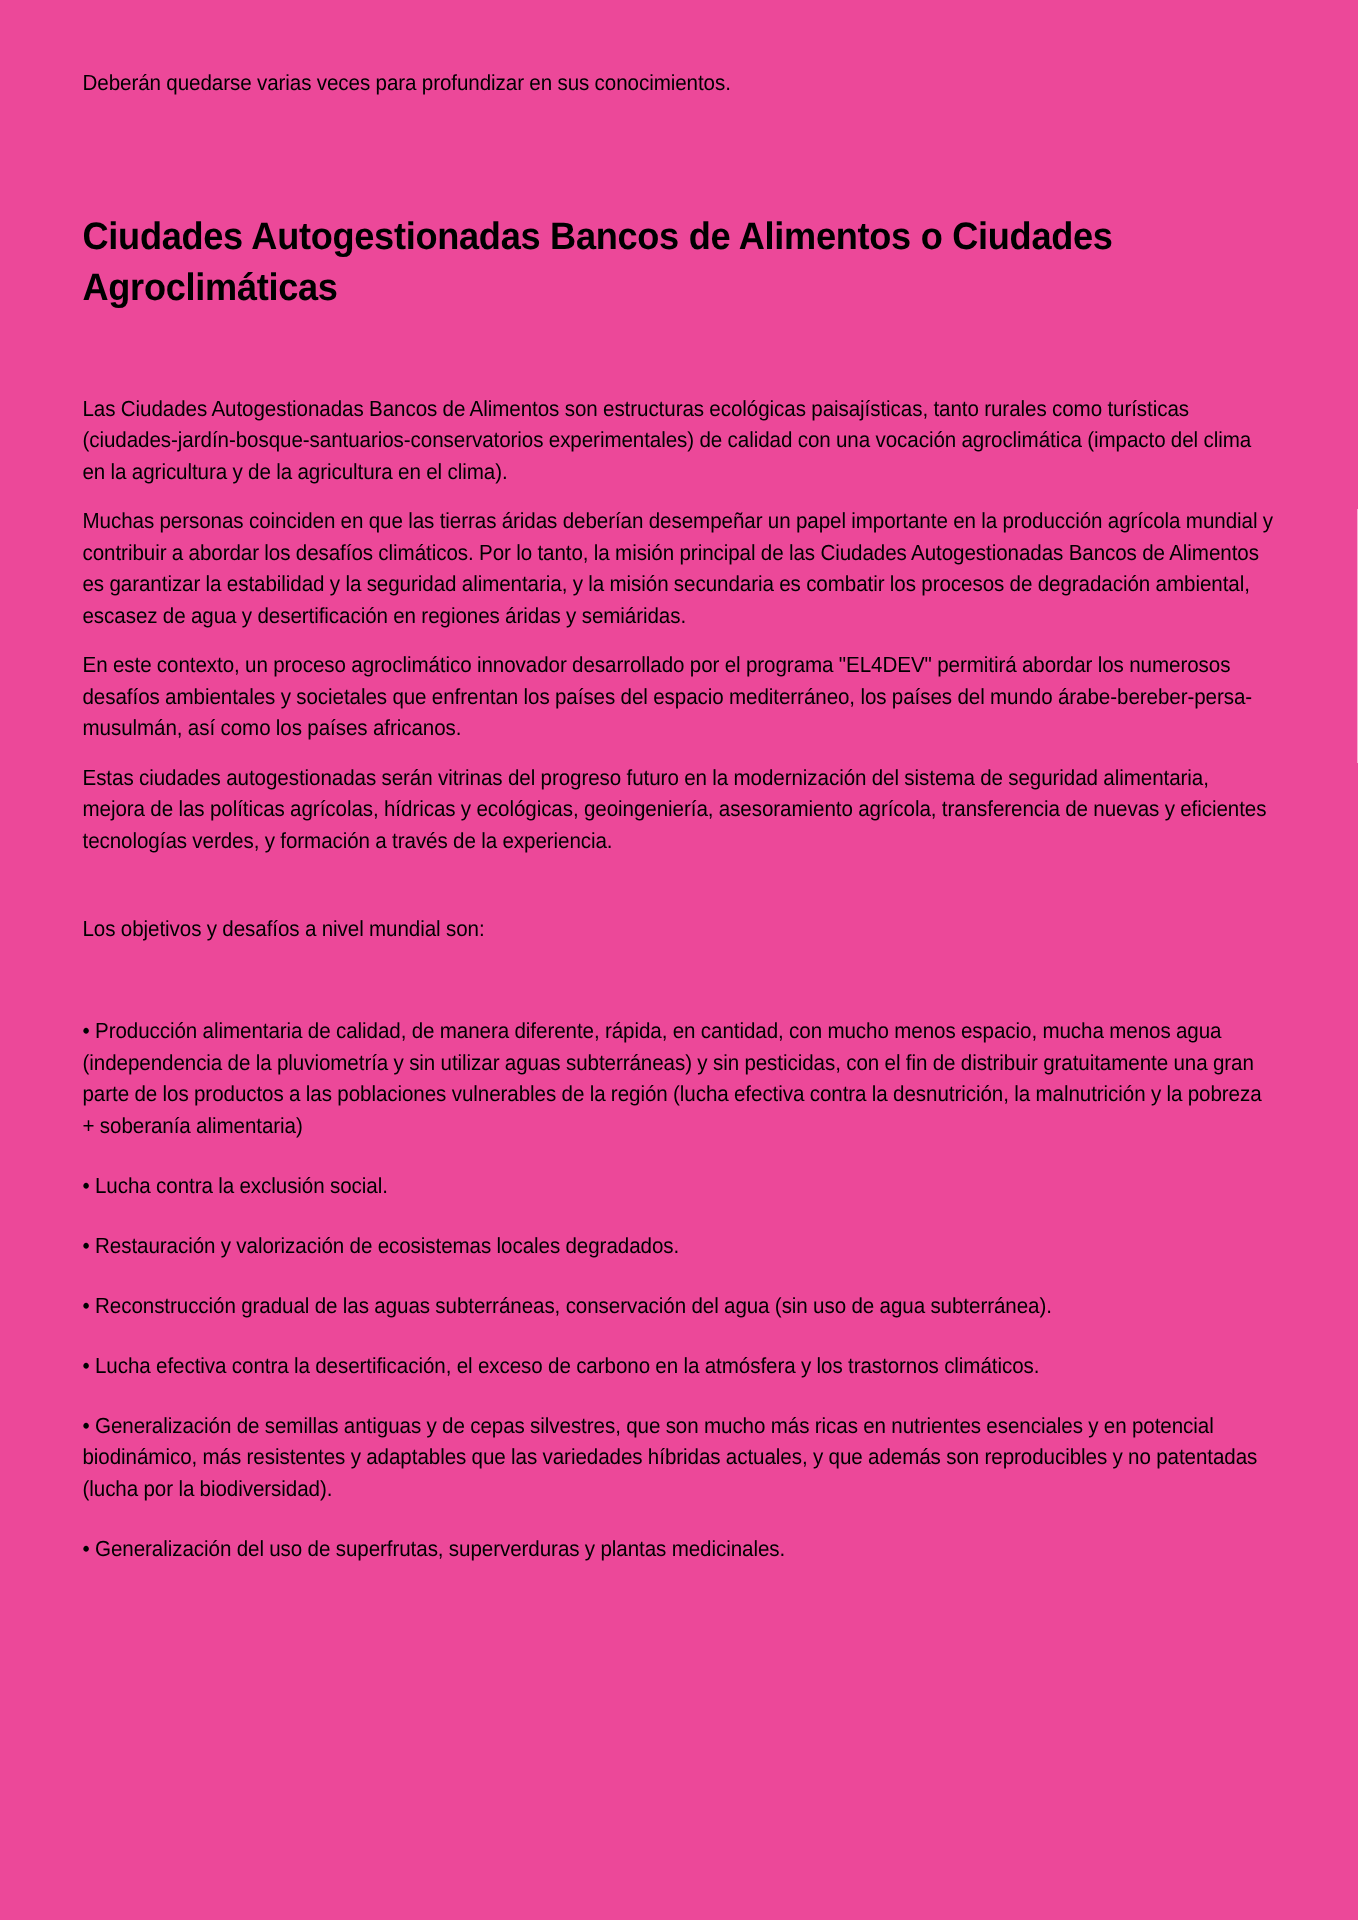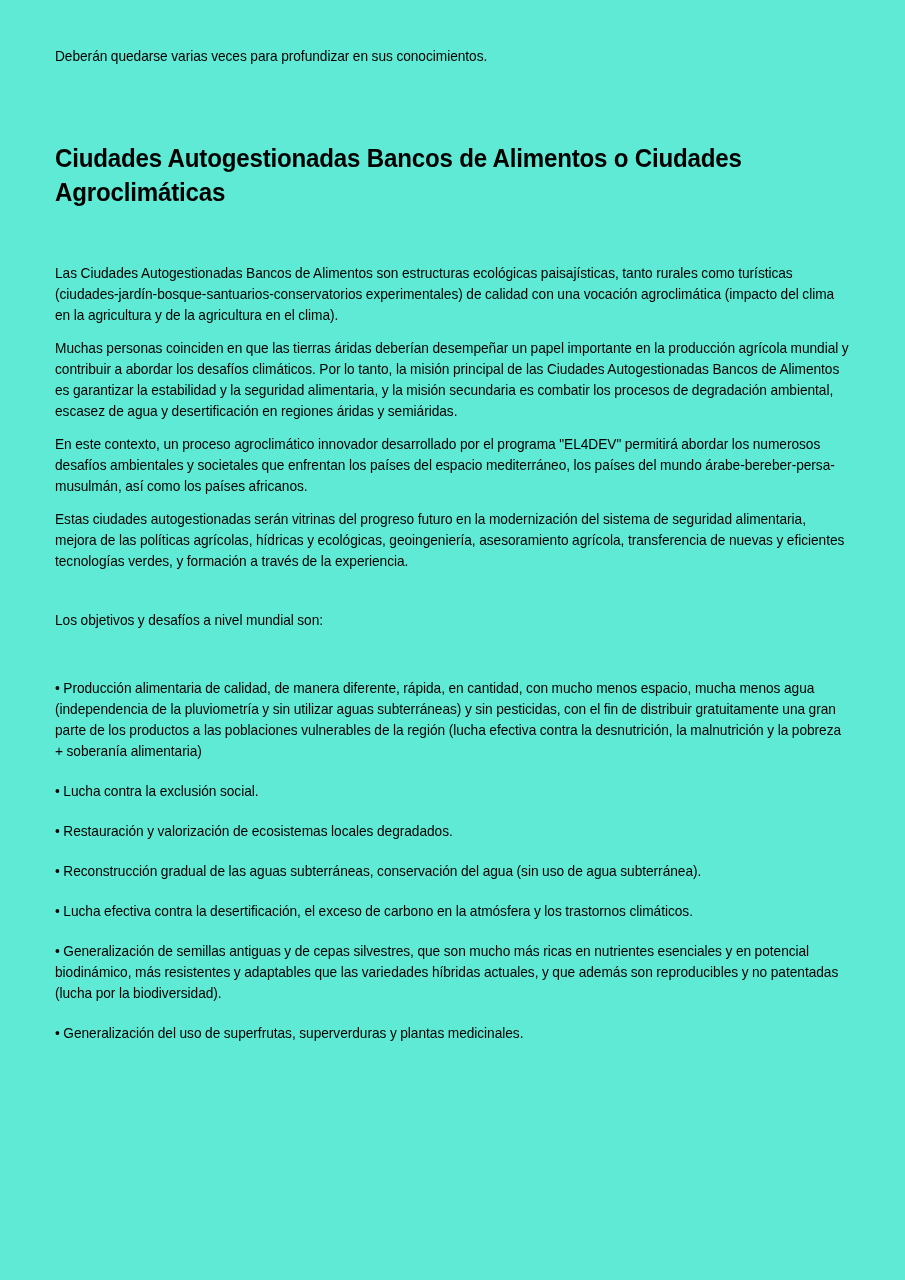--- a/index.html
+++ b/index.html
@@ -15,21 +15,21 @@
     overflow: hidden;
     font-family: "Liberation Sans", "DejaVu Sans", sans-serif;
     color: #000000;
     -webkit-font-smoothing: antialiased;
   }
 
   .page {
     position: relative;
     width: 905px;
     height: 1280px;
-    background: #5eead4;
+    background: #ec4899;
     box-sizing: border-box;
     padding: 46px 55px 0 55px;
   }
 
   .doc-body {
     width: 795px;
   }
 
   
   .intro-line,

